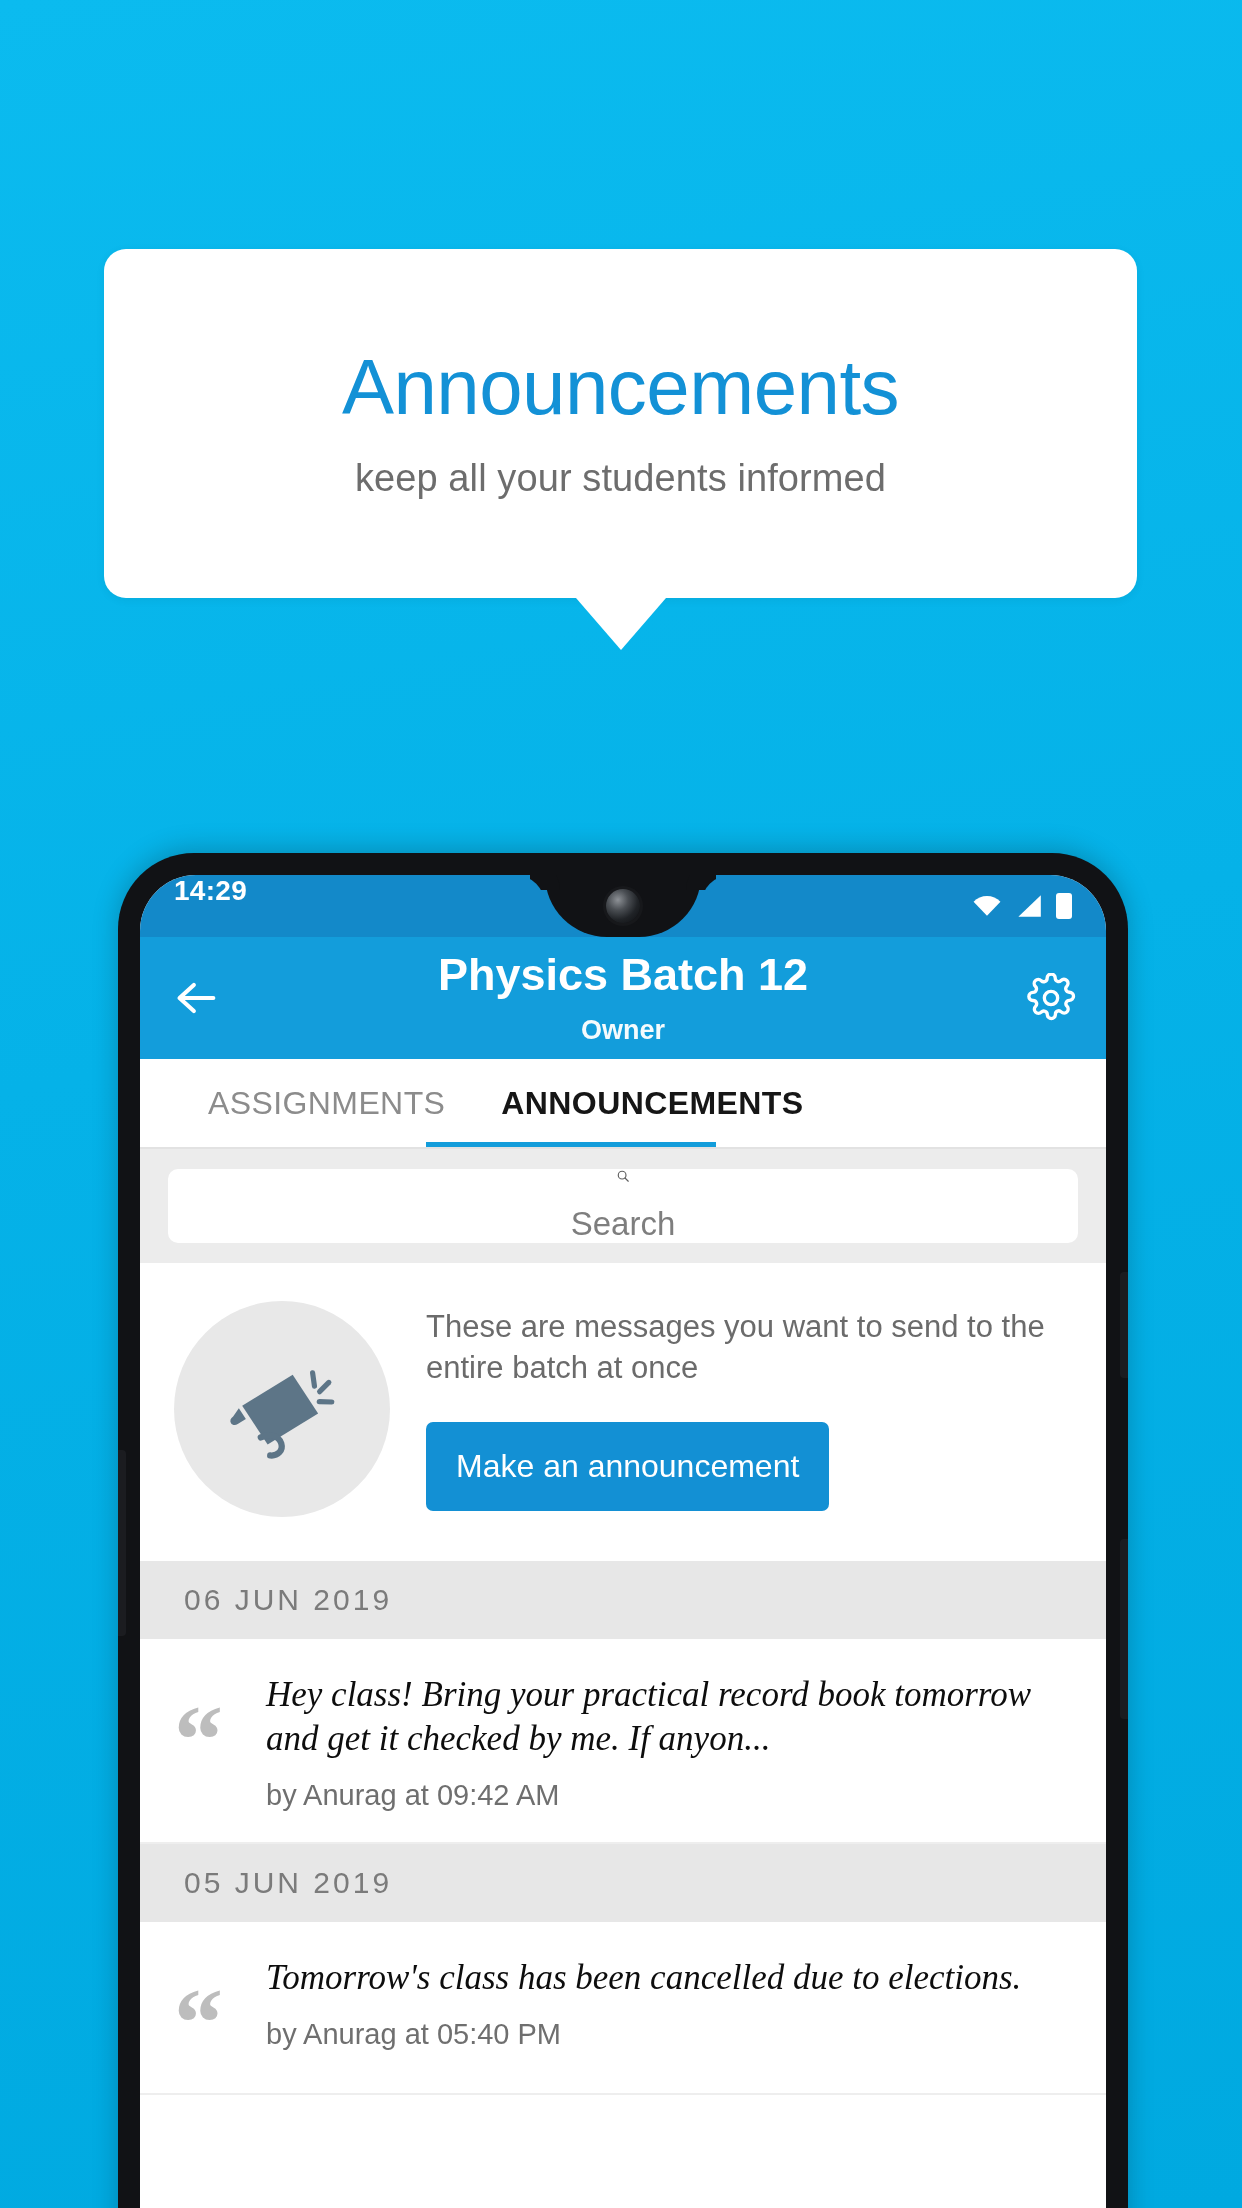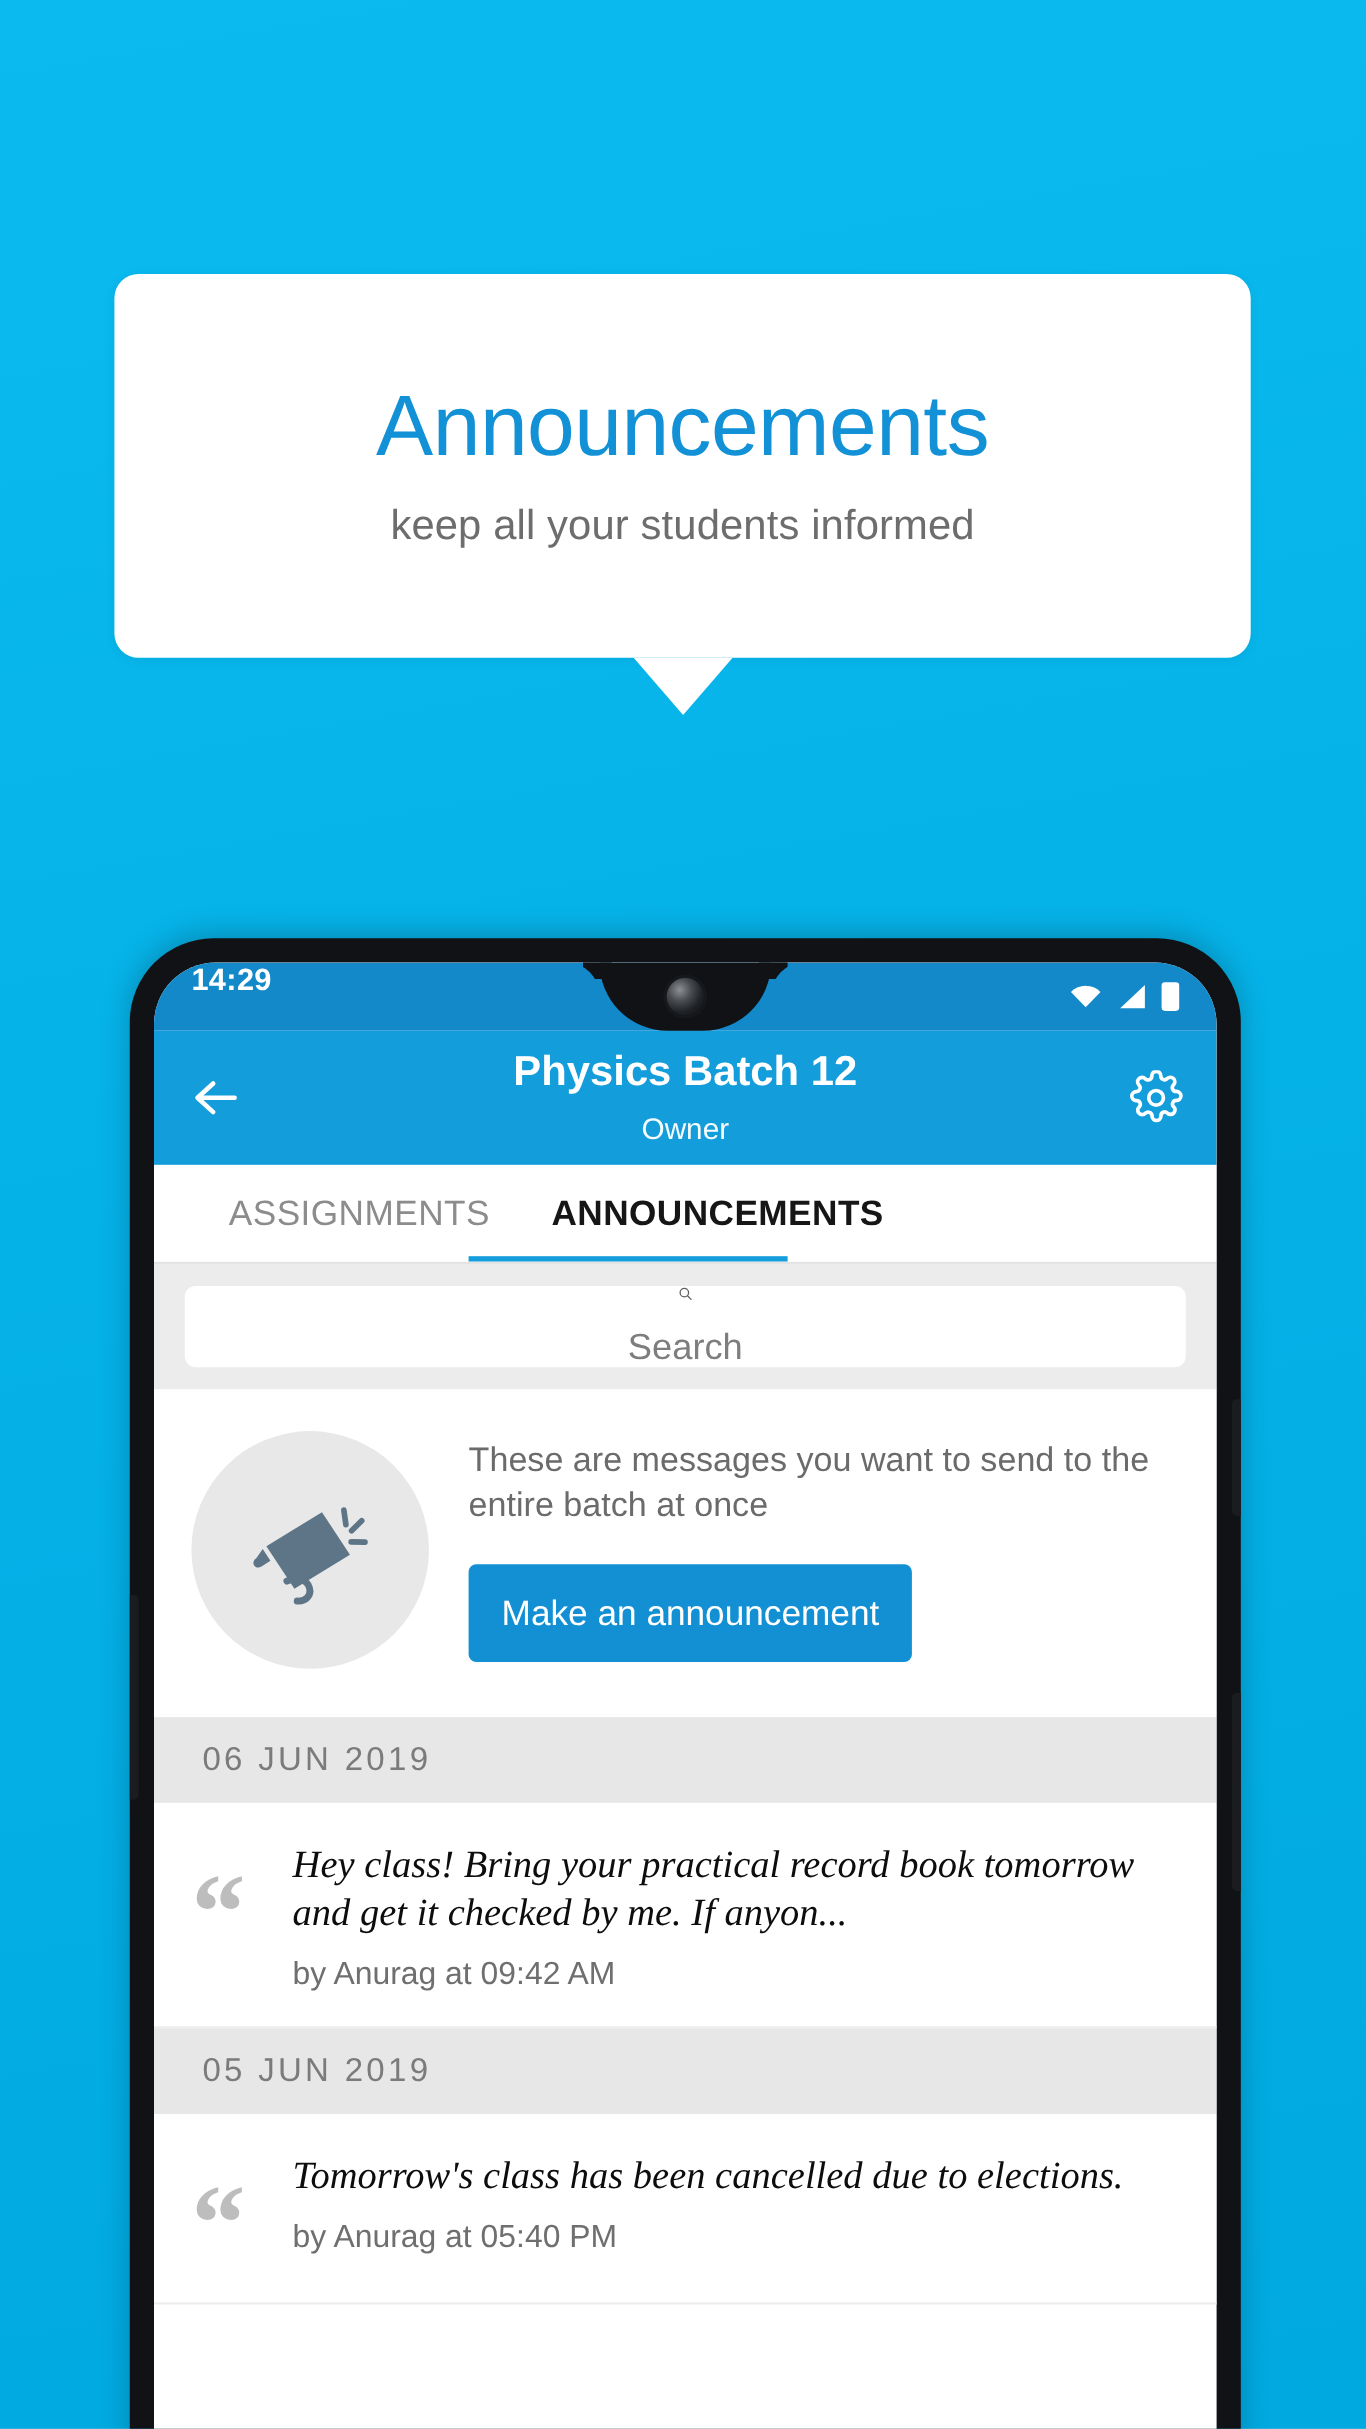--- a/index.html
+++ b/index.html
@@ -115,22 +115,22 @@
     display:flex; align-items:center;
     padding:0 30px;
     position:relative;
   }
   .back-arrow{ width:52px; height:52px; flex:0 0 auto; }
   .appbar-center{
     position:absolute; left:0; right:0;
     text-align:center;
     pointer-events:none;
   }
-  .appbar-title{ color:#fff; font-size:38px; font-weight:700; line-height:1.1; }
-  .appbar-sub{ color:#ffffff; font-size:27px; font-weight:400; margin-top:16px; opacity:.96; }
+  .appbar-title{ color:#fff; font-size:45px; font-weight:700; line-height:1.1; }
+  .appbar-sub{ color:#ffffff; font-size:27px; font-weight:700; margin-top:16px; opacity:.96; }
   .gear{ margin-left:auto; width:50px; height:50px; }
 
   
   .tabs{
     height:88px;
     background:#ffffff;
     display:flex; align-items:center;
     padding-left:40px;
     position:relative;
     overflow:hidden;

